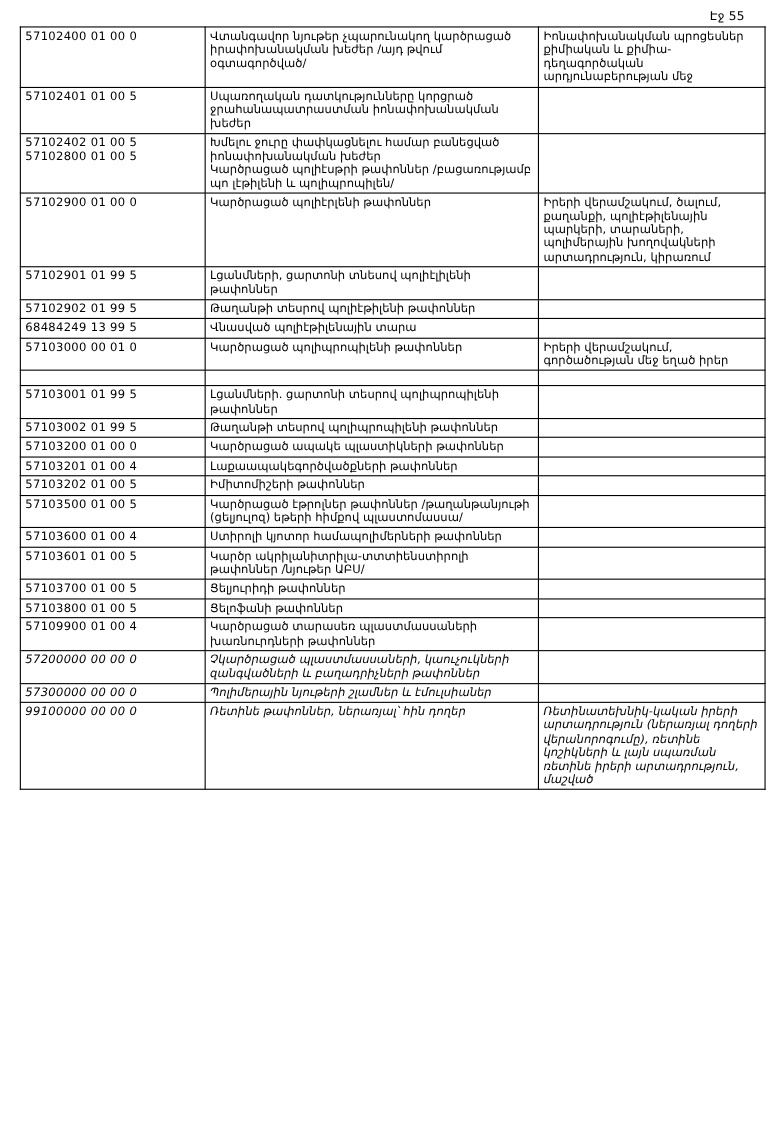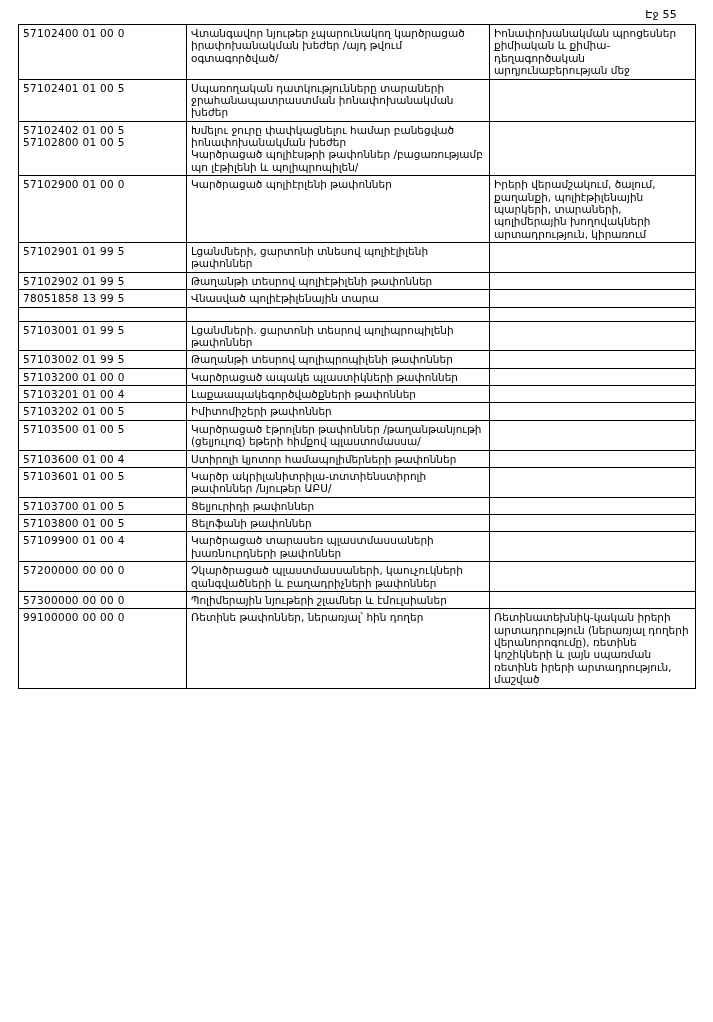--- a/index.html
+++ b/index.html
@@ -54,21 +54,21 @@
     letter-spacing: 0.3px;
   }
   td.name {
     font-size: 10.5px;
     white-space: pre-line;
   }
   td.note {
     font-size: 10.5px;
     white-space: pre-line;
   }
-  .ital td { }
+  .ital td { font-style: italic; }
   .spacer-row td {
     border: none;
     height: 9px;
     padding: 0;
   }
 </style>
 </head>
 <body>
 
 <div class="page">
@@ -84,21 +84,21 @@
     <tbody>
 
       <tr>
         <td class="code">57102400 01 00 0</td>
         <td class="name">Վտանգավոր նյութեր չպարունակող կարծրացած իրափոխանակման խեժեր /այդ թվում օգտագործված/</td>
         <td class="note">Իոնափոխանակման պրոցեսներ քիմիական և քիմիա-դեղագործական արդյունաբերության մեջ</td>
       </tr>
 
       <tr>
         <td class="code">57102401 01 00 5</td>
-        <td class="name">Սպառողական դատկությունները տարաների ջրահանապատրաստման իոնափոխանակման խեժեր</td>
+        <td class="name">Սպառողական դատկությունները կորցրած ջրահանապատրաստման իոնափոխանակման խեժեր</td>
         <td class="note"></td>
       </tr>
 
       <tr>
         <td class="code">57102402 01 00 5
 57102800 01 00 5</td>
         <td class="name">Խմելու ջուրը փափկացնելու համար բանեցված իոնափոխանակման խեժեր
 Կարծրացած պոլիէսթրի թափոններ /բացառությամբ պո լէթիլենի և պոլիպրոպիլեն/</td>
         <td class="note"></td>
       </tr>
@@ -115,25 +115,30 @@
         <td class="note"></td>
       </tr>
 
       <tr>
         <td class="code">57102902 01 99 5</td>
         <td class="name">Թաղանթի տեսրով պոլիէթիլենի թափոններ</td>
         <td class="note"></td>
       </tr>
 
       <tr>
-        <td class="code">78051858 13 99 5</td>
+        <td class="code">68484249 13 99 5</td>
         <td class="name">Վնասված պոլիէթիլենային տարա</td>
         <td class="note"></td>
       </tr>
 
+      <tr>
+        <td class="code">57103000 00 01 0</td>
+        <td class="name">Կարծրացած պոլիպրոպիլենի թափոններ</td>
+        <td class="note">Իրերի վերամշակում, գործածության մեջ եղած իրեր</td>
+      </tr>
 
       <tr class="spacer-row">
         <td></td>
         <td></td>
         <td></td>
       </tr>
 
       <tr>
         <td class="code">57103001 01 99 5</td>
         <td class="name">Լցանմների. ցարտոնի տեսրով պոլիպրոպիլենի թափոններ</td>

